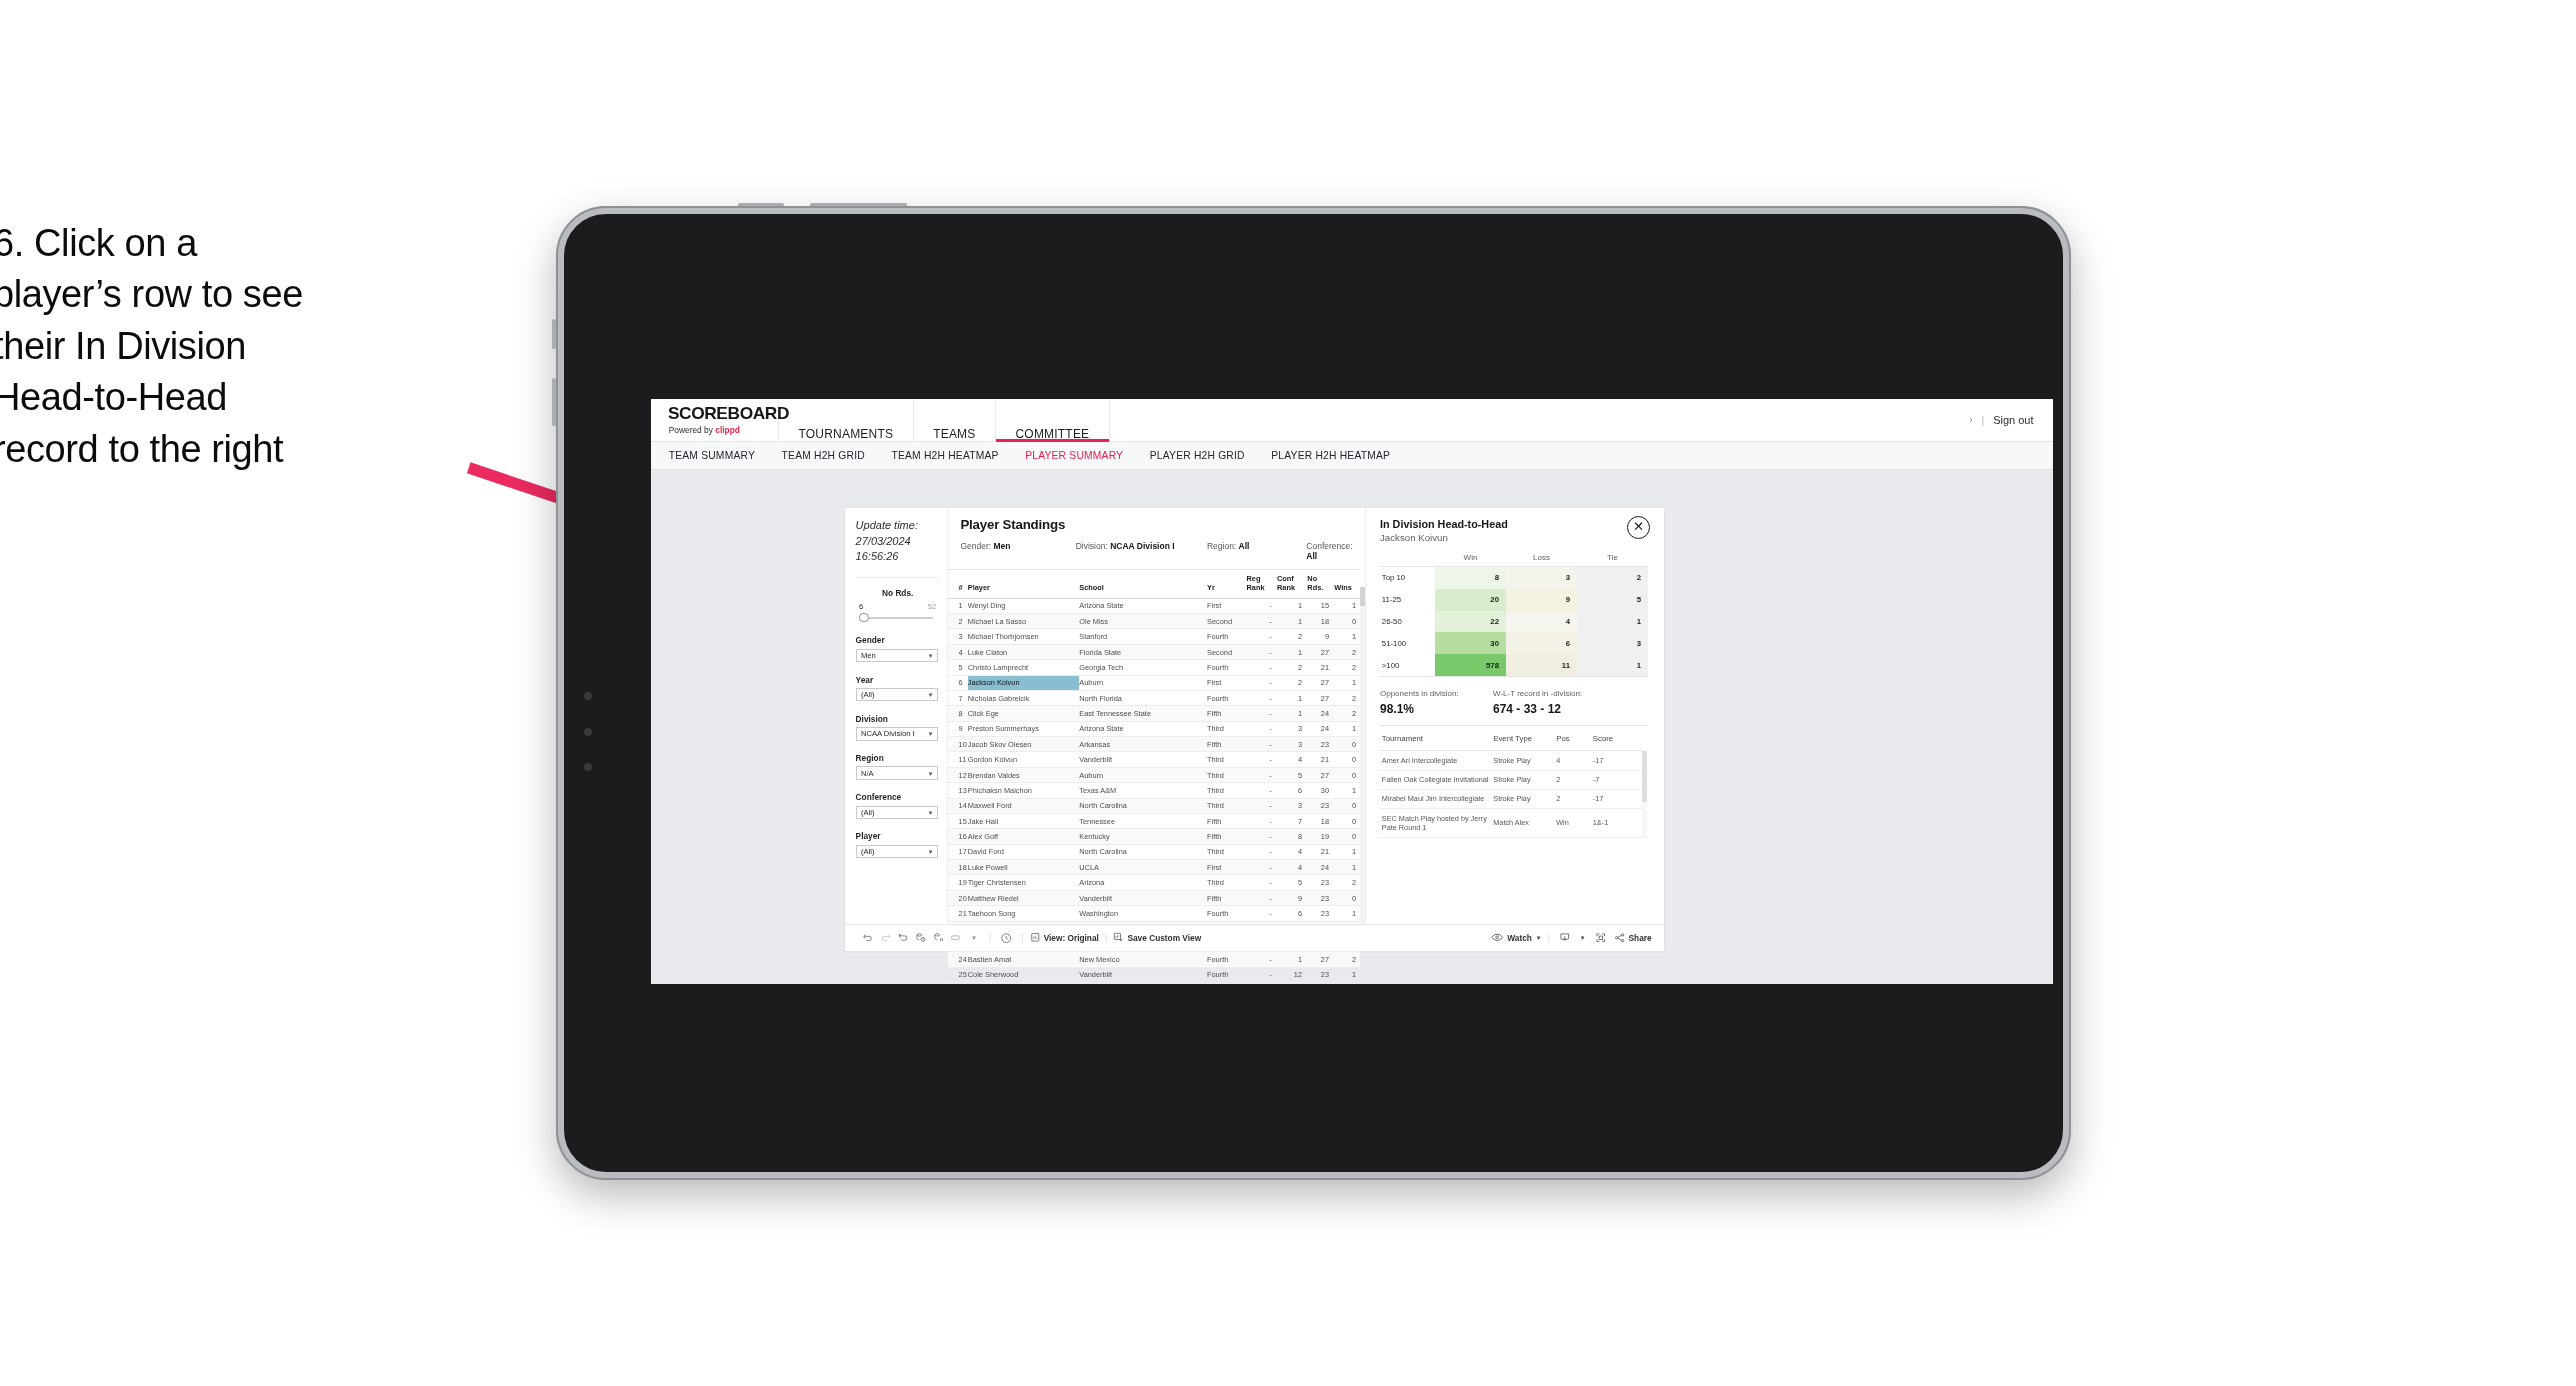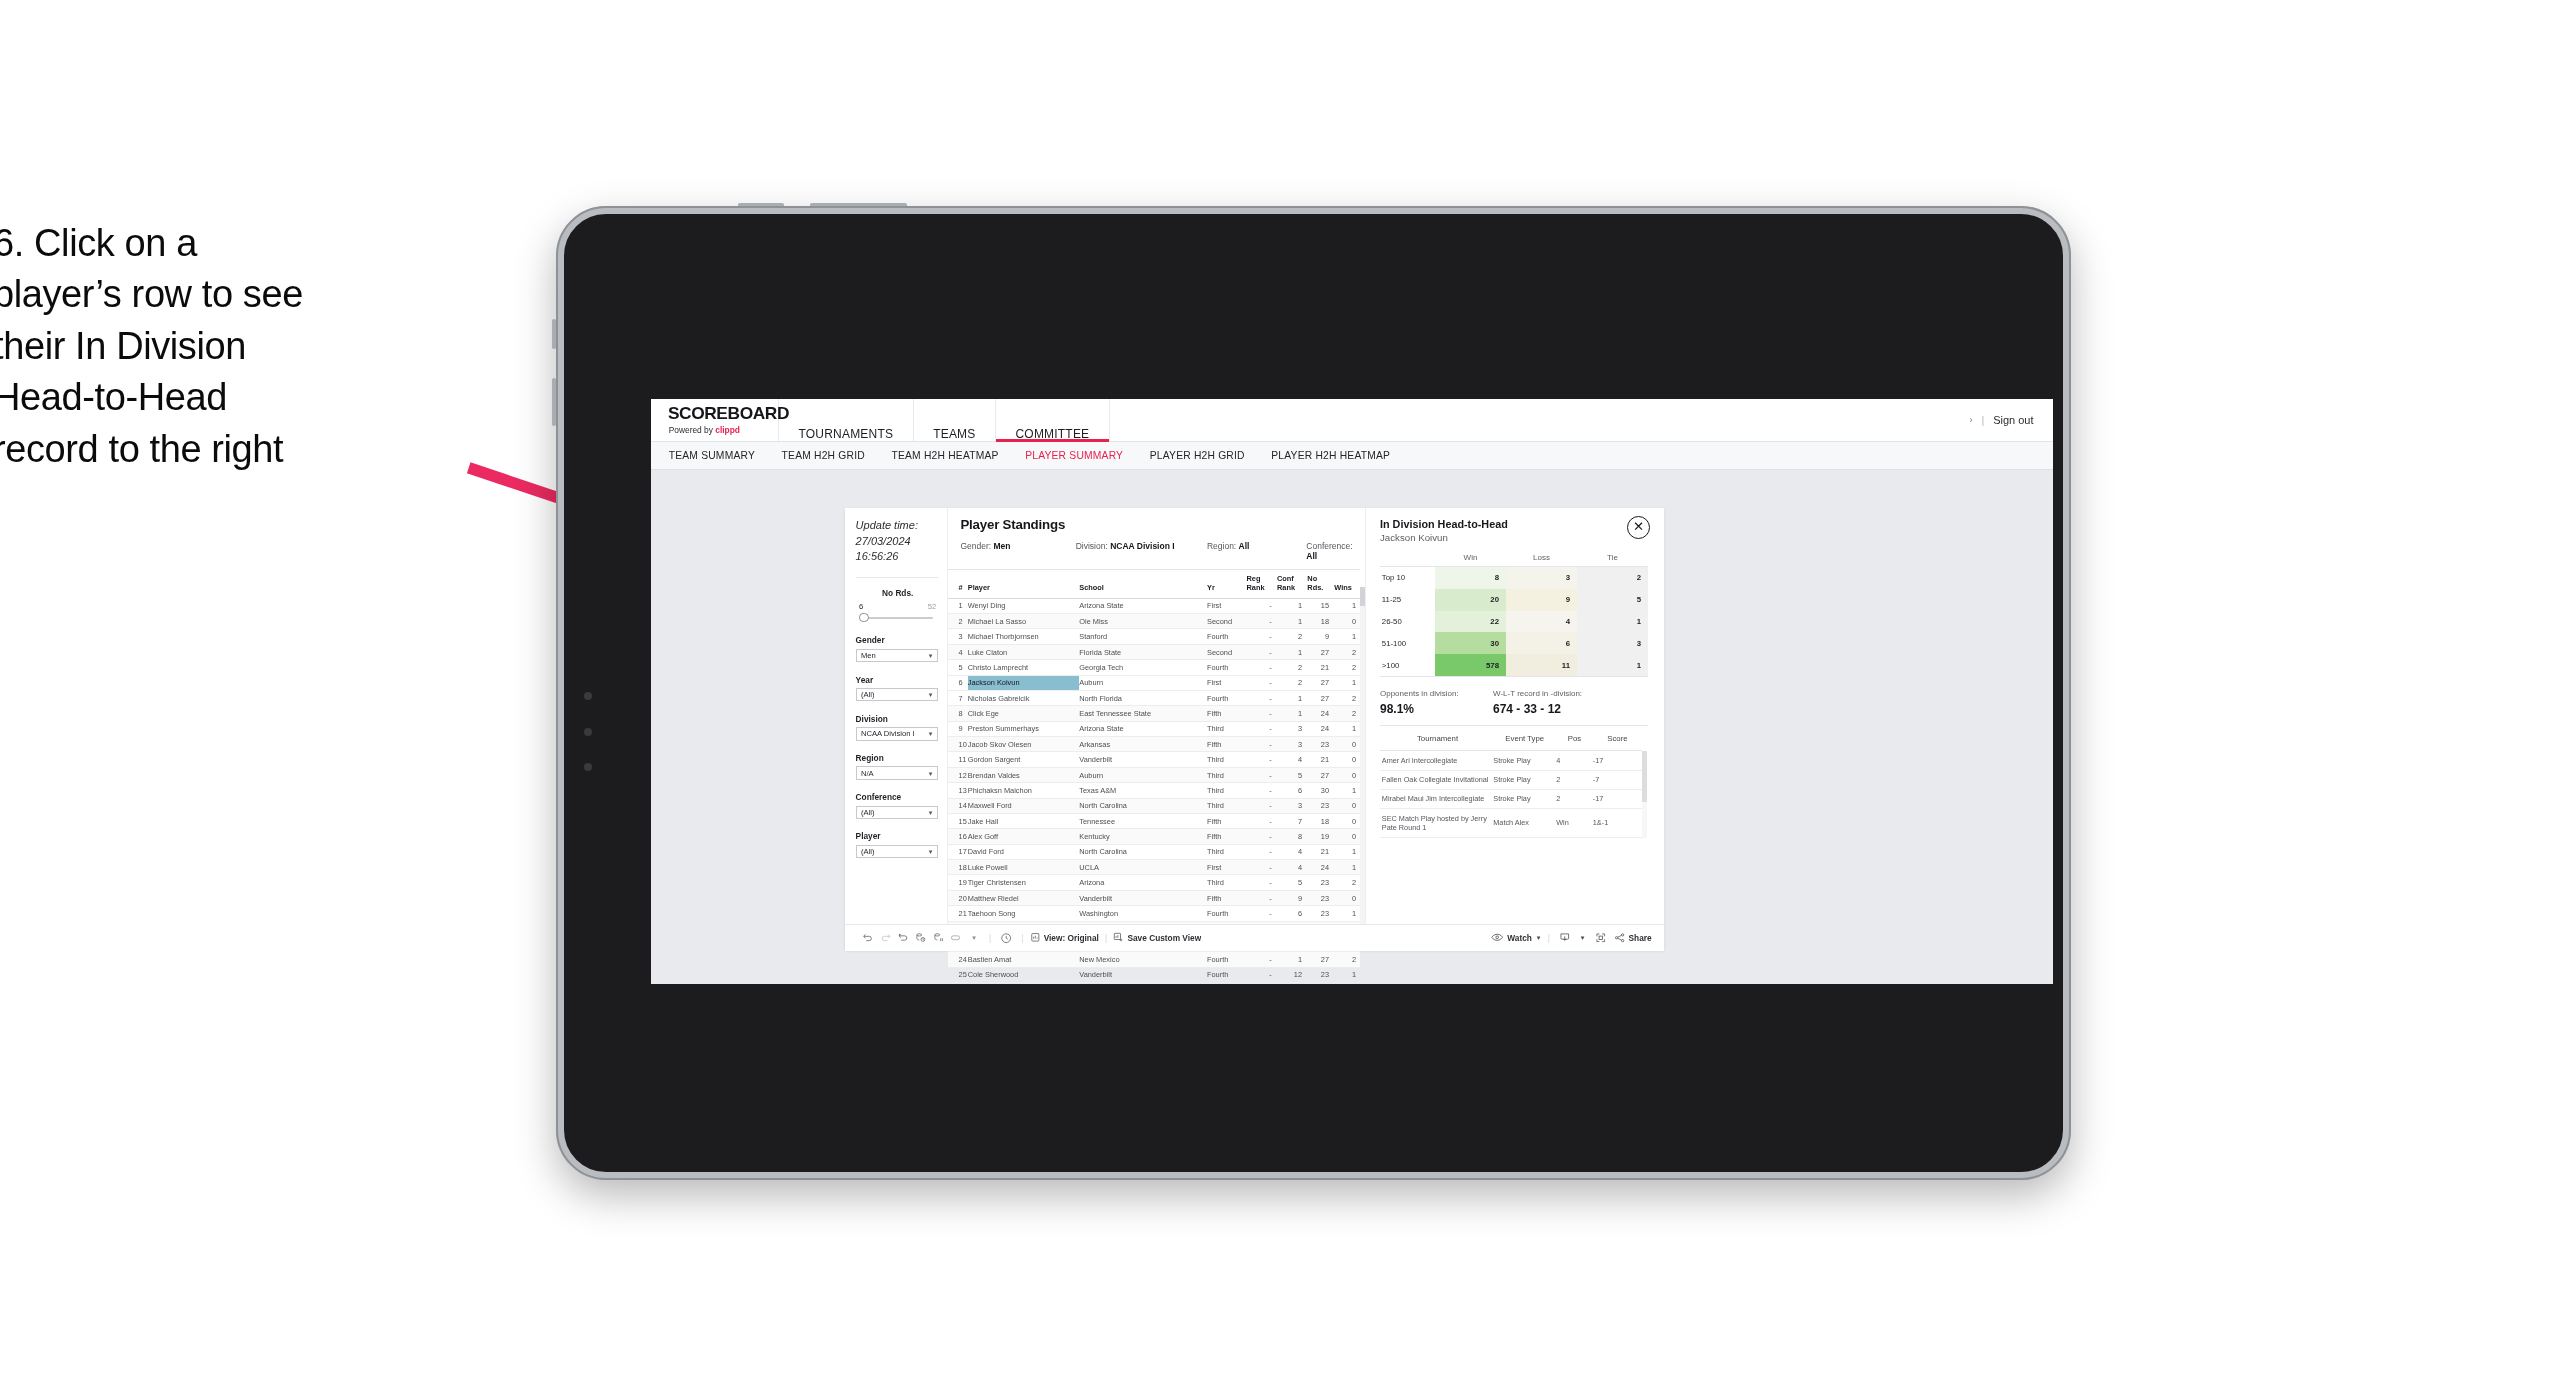--- a/index.html
+++ b/index.html
@@ -214,21 +214,21 @@
 
   .stats { display:flex; margin-top: 12.4px; }
   .stat .lbl { font-size: 8px; color:#5d5f64; }
   .stat .val { font-size: 12px; font-weight:700; color:#16171b; margin-top: 3.5px; }
   .stat.s1 { width: 113px; }
 
   .tl-sep { border:0; border-top:0.9px solid #e4e5e8; margin: 9.7px 0 0 0; width: 268px; }
   .tourn-wrap { display:flex; width: 273px; margin-top: 0; }
   table.tourn { border-collapse: collapse; width: 262px; table-layout: fixed; }
   table.tourn th {
-    font-size: 7.8px; font-weight:400; color:#45474c; text-align:center;
+    font-size: 7.8px; font-weight:400; color:#45474c; text-align:left;
     padding: 8px 0 7px 0; border-bottom:0.9px solid #e4e5e8;
   }
   table.tourn td {
     font-size: 7.3px; color:#55575c; padding: 4.4px 0; border-bottom:0.9px solid #ededee;
     vertical-align: middle; line-height:1.3;
   }
   .t-name { width: 99px; padding-left:1.8px !important; white-space: normal; }
   .t-type { width: 55px; }
   .t-pos { width: 32px; }
   .t-score { width: 43px; }
@@ -513,21 +513,21 @@
                           <td class="c-player">Jacob Skov Olesen</td>
                           <td class="c-school">Arkansas</td>
                           <td class="c-yr">Fifth</td>
                           <td class="c-reg">-</td>
                           <td class="c-conf">3</td>
                           <td class="c-rds">23</td>
                           <td class="c-wins">0</td>
                         </tr>
                         <tr>
                           <td class="c-num">11</td>
-                          <td class="c-player">Gordon Sargent</td>
+                          <td class="c-player">Gordon Koivun</td>
                           <td class="c-school">Vanderbilt</td>
                           <td class="c-yr">Third</td>
                           <td class="c-reg">-</td>
                           <td class="c-conf">4</td>
                           <td class="c-rds">21</td>
                           <td class="c-wins">0</td>
                         </tr>
                         <tr class="alt">
                           <td class="c-num">12</td>
                           <td class="c-player">Brendan Valdes</td>

